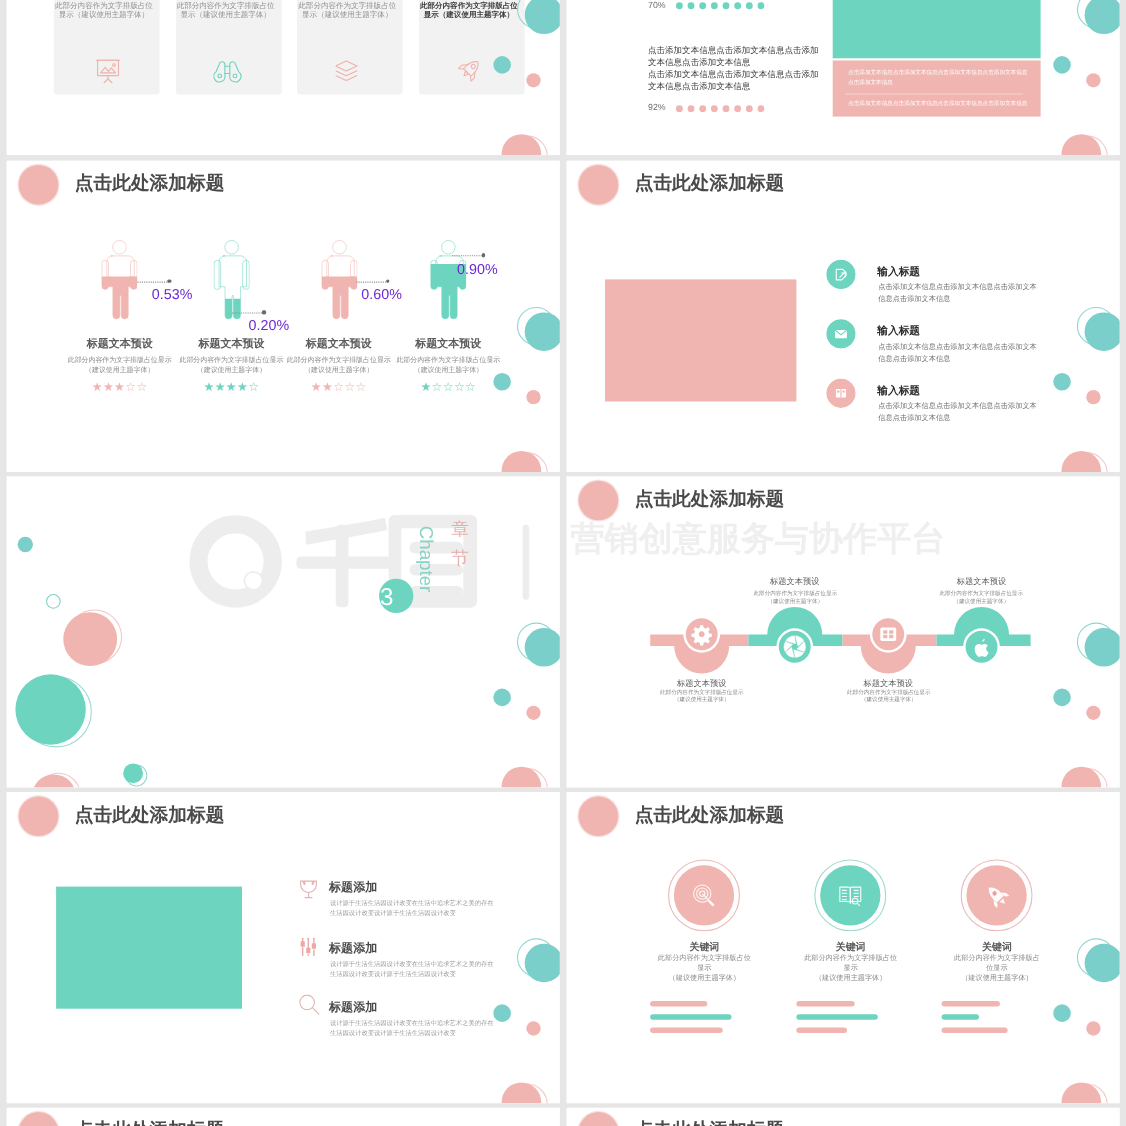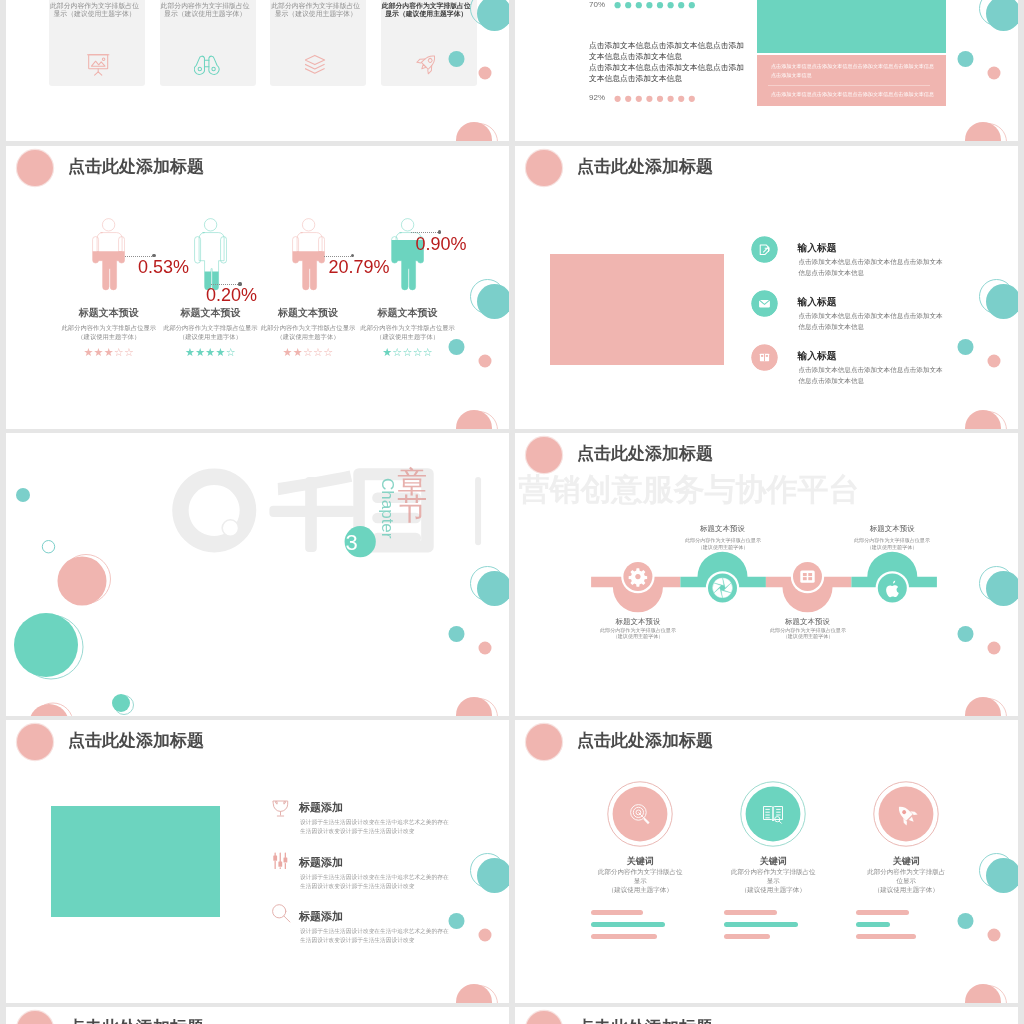--- a/index.html
+++ b/index.html
@@ -13,32 +13,32 @@
              background:#f0b5b0;box-shadow:0 0 0 1.2px #f7e2e0;}
   .sh-title{position:absolute;left:62px;top:11px;font-size:17px;line-height:20px;font-weight:bold;
             color:#4a4a4a;white-space:nowrap;}
   .header{position:absolute;left:0;top:0px;width:100%;height:44px;text-align:center;}
 
 
   
   .person-col{position:absolute;top:0;width:126px;text-align:center;}
   .p-label{font-size:10px;line-height:12px;font-weight:bold;color:#5c5c5c;}
   .p-desc{font-size:6.3px;color:#8a8a8a;line-height:9px;white-space:nowrap;margin-top:4px;}
-  .p-pct{position:absolute;font-size:18px;line-height:13px;color:#b91c1c;white-space:nowrap;}
+  .p-pct{position:absolute;font-size:13px;line-height:13px;color:#6d28d9;white-space:nowrap;}
   .stars{font-size:11px;letter-spacing:0.3px;line-height:11px;}
 
 
   
   .il-img{position:absolute;background:#f0b5b0;}
   .il-circ{position:absolute;border-radius:50%;}
   .il-head{position:absolute;font-size:9.7px;line-height:10px;font-weight:bold;color:#2b2b2b;white-space:nowrap;}
   .il-body{position:absolute;font-size:6.55px;line-height:11px;color:#6e6e6e;width:146px;}
   .ch-heading{position:absolute;font-size:19.5px;line-height:22px;color:#4a4a4a;letter-spacing:16px;white-space:nowrap;}
   .ch-body{position:absolute;font-size:8.1px;line-height:12.3px;color:#e0a49f;width:172px;}
-  .ch-cn{position:absolute;font-size:30px;line-height:27.5px;color:#e2a09c;opacity:0.82;width:29px;text-align:center;}
+  .ch-cn{position:absolute;font-size:16px;line-height:27.5px;color:#e2a09c;opacity:0.82;width:29px;text-align:right;}
   .ch-en{position:absolute;font-size:17px;line-height:17px;color:#74cdbc;opacity:0.85;white-space:nowrap;transform-origin:0 0;transform:rotate(90deg);}
   .ch-num{position:absolute;border-radius:50%;color:#fff;font-size:22px;text-align:center;}
 
   
   .tl-lab{position:absolute;font-size:7.5px;line-height:8px;color:#5a5a5a;text-align:center;white-space:nowrap;}
   .tl-desc{position:absolute;font-size:10.14px;line-height:12.6px;color:#8a8a8a;text-align:center;white-space:nowrap;transform:scale(0.5);transform-origin:50% 0;}
   .tl-wm{position:absolute;font-size:31px;line-height:36px;font-weight:bold;color:#efefef;white-space:nowrap;}
 
   
   .im-head{position:absolute;font-size:11px;line-height:12px;font-weight:bold;color:#4a4a4a;white-space:nowrap;}
@@ -261,24 +261,24 @@
       <div class="p-label" style="margin-top:15px">标题文本预设</div>
       <div class="p-desc">此部分内容作为文字排版占位显示</div>
       <div class="p-desc" style="margin-top:0">（建议使用主题字体）</div>
       <div class="stars" style="margin-top:6px;color:#6cd4bf">★☆☆☆☆</div>
     </div>
     <div class="abs" style="left:119.4px;top:109.8px;width:28.6px;height:0;border-top:1px dotted #8e8e8e;"></div>
     <div class="abs" style="left:146.4px;top:108.2px;width:3.2px;height:3.2px;border-radius:50%;background:#6b6b6b;"></div>
     <div class="p-pct" style="left:132px;top:115.0px;">0.53%</div>
     <div class="abs" style="left:205.0px;top:138.0px;width:29.0px;height:0;border-top:1px dotted #8e8e8e;"></div>
     <div class="abs" style="left:232.4px;top:136.4px;width:3.2px;height:3.2px;border-radius:50%;background:#6b6b6b;"></div>
-    <div class="p-pct" style="left:200px;top:143.0px;">0.20%</div>
+    <div class="p-pct" style="left:220px;top:143.0px;">0.20%</div>
     <div class="abs" style="left:318.0px;top:109.8px;width:28.5px;height:0;border-top:1px dotted #8e8e8e;"></div>
     <div class="abs" style="left:344.9px;top:108.2px;width:3.2px;height:3.2px;border-radius:50%;background:#6b6b6b;"></div>
-    <div class="p-pct" style="left:322.5px;top:115.0px;">20.79%</div>
+    <div class="p-pct" style="left:322.5px;top:115.0px;">0.60%</div>
     <div class="abs" style="left:405.0px;top:86.0px;width:28.5px;height:0;border-top:1px dotted #8e8e8e;"></div>
     <div class="abs" style="left:431.9px;top:84.4px;width:3.2px;height:3.2px;border-radius:50%;background:#6b6b6b;"></div>
     <div class="p-pct" style="left:409.5px;top:91.5px;">0.90%</div>
   </div>
   <div class="header">
     <div class="sh-circle"></div>
     <div class="sh-title">点击此处添加标题</div>
   </div>
   <svg class="deco-r" viewBox="0 0 80 283">
     <circle cx="58.5" cy="150.5" r="17" fill="none" stroke="#8fd6d2" stroke-width="1"></circle>

